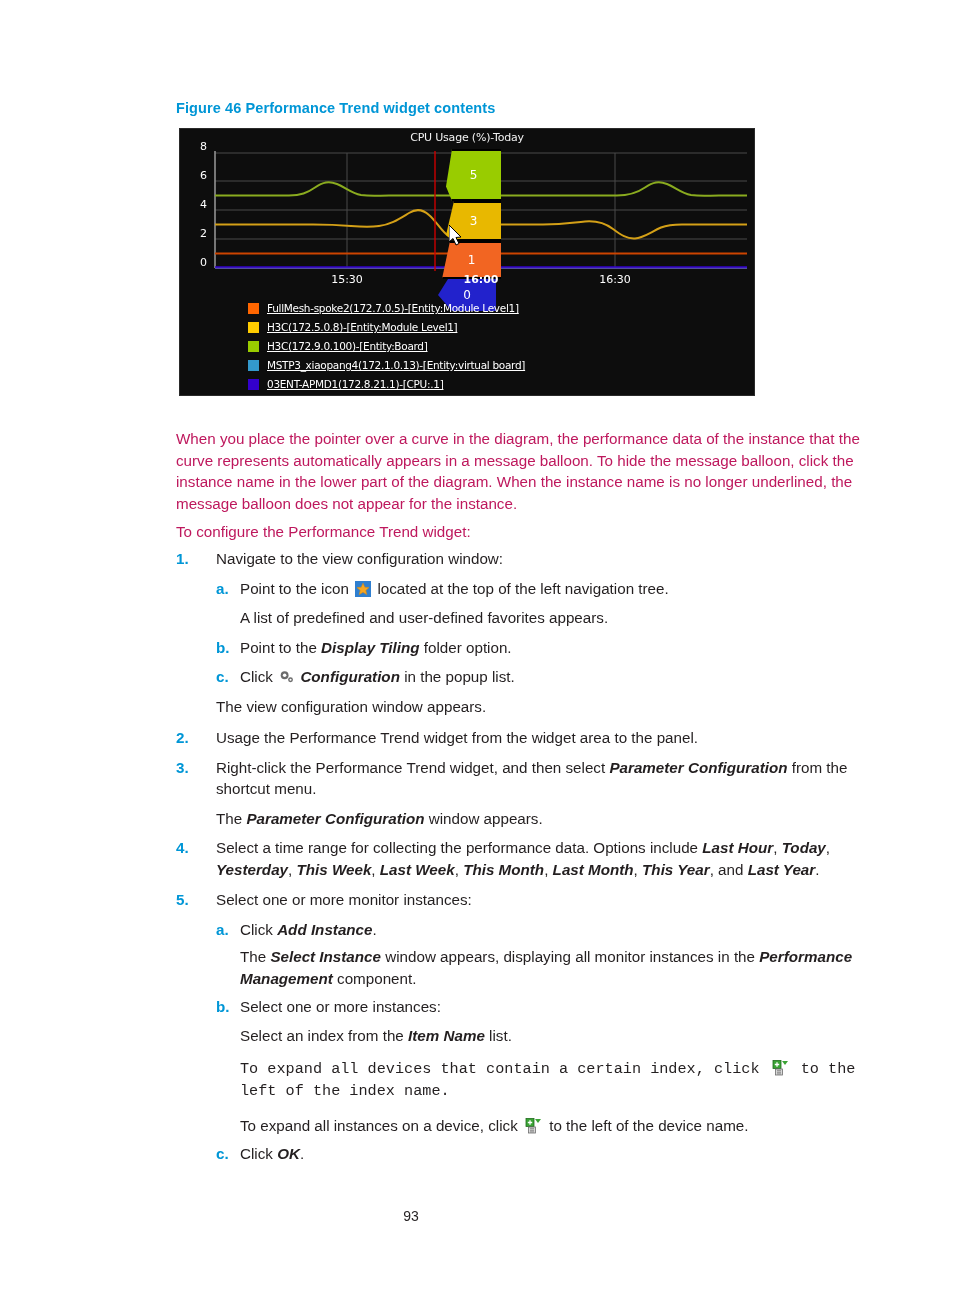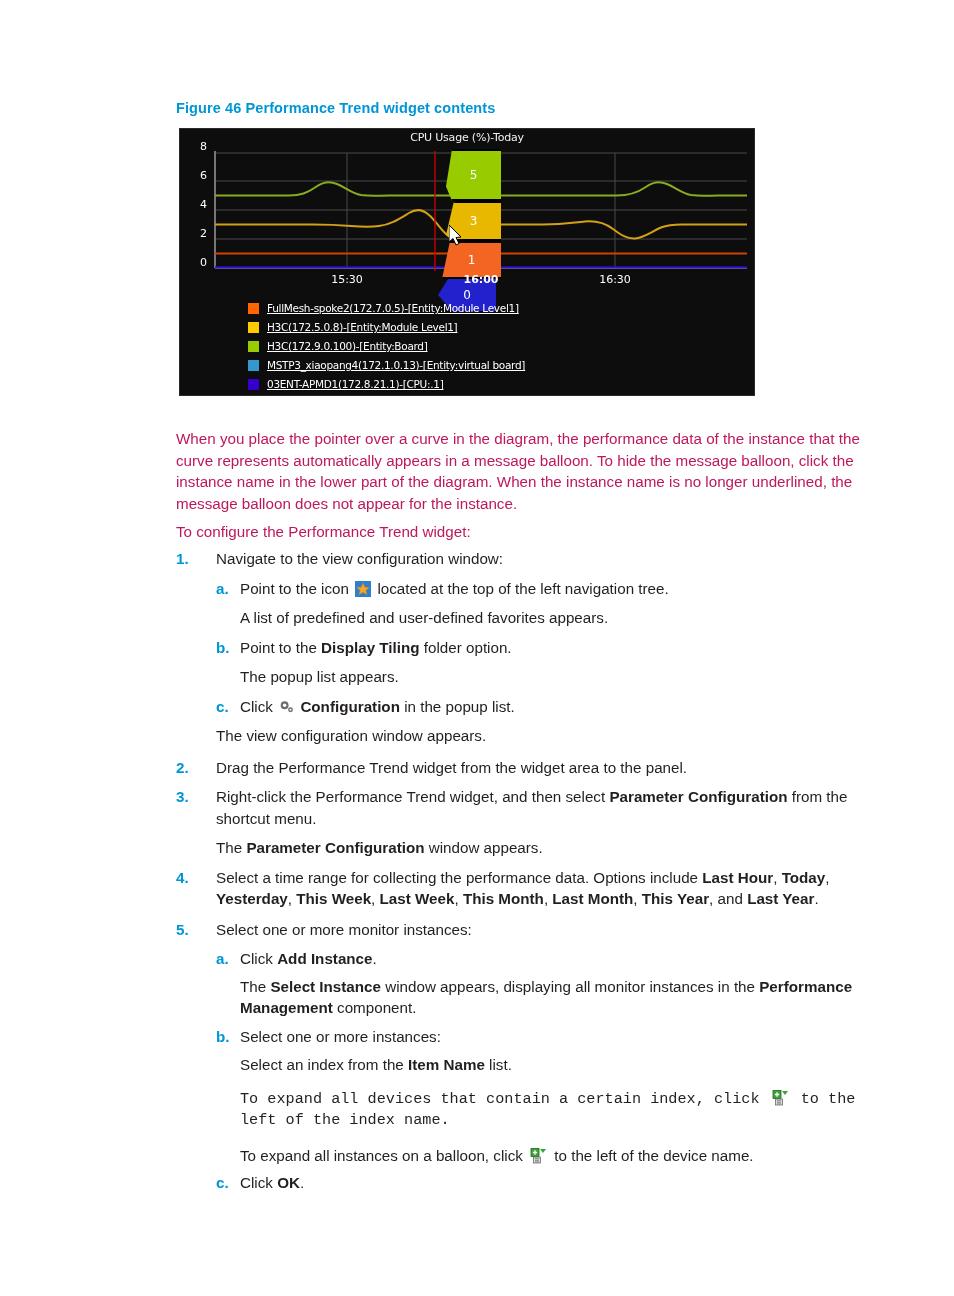--- a/index.html
+++ b/index.html
@@ -141,21 +141,21 @@
 
   
   .body-text {
     position: absolute;
     left: 160px;
     width: 716px;
     font-size: 15.2px;
     line-height: 21.5px;
     color: #be185d;
   }
-  b, .b { font-weight: bold; }
+  b, .b { font-weight: bold; font-style: italic; }
 
   .numlist { position: absolute; left: 160px; width: 716px; }
   .li {
     position: relative;
     display: flex;
     font-size: 15.2px;
     line-height: 21.5px;
   }
   .li .marker {
     color: #0096d6;
@@ -337,23 +337,20 @@
       <span class="content">A list of predefined and user-defined favorites appears.</span>
     </div>
 
     <div class="li indent1" style="margin-top:8px;">
       <span class="marker alpha">b.</span>
       <span class="content">
         <span>Point to the</span>
         <b>Display Tiling</b>
         <span>folder option.</span>
       </span>
-    </div>
-    <div class="li indent2" style="margin-top:8px;">
-      <span class="content">The popup list appears.</span>
     </div>
 
     <div class="li indent1" style="margin-top:8px;">
       <span class="marker alpha">c.</span>
       <span class="content">
         <span>Click</span>
         <svg class="icon-gear" viewBox="0 0 16 15">
           <g fill="#6b6b6b">
             <circle cx="6" cy="5.6" r="4.2"></circle>
             <circle cx="12.3" cy="10.4" r="2.6"></circle>
@@ -364,21 +361,21 @@
         <b>Configuration</b>
         <span>in the popup list.</span>
       </span>
     </div>
     <div class="li indent1" style="margin-top:8px;">
       <span class="content">The view configuration window appears.</span>
     </div>
 
     <div class="li" style="margin-top:10px;">
       <span class="marker">2.</span>
-      <span class="content">Drag the Performance Trend widget from the widget area to the panel.</span>
+      <span class="content">Usage the Performance Trend widget from the widget area to the panel.</span>
     </div>
 
     <div class="li" style="margin-top:8px;">
       <span class="marker">3.</span>
       <span class="content">
         <span>Right-click the Performance Trend widget, and then select</span>
         <b>Parameter Configuration</b>
         <span>from the shortcut menu.</span>
       </span>
     </div>
@@ -448,21 +445,21 @@
           <path d="M5,3.3 L5,7.7 M2.8,5.5 L7.2,5.5" stroke="#ffffff" stroke-width="1.3"></path>
           <polygon points="10,2 16,2 13,6" fill="#3aa335"></polygon>
           <rect x="3.5" y="10" width="7" height="6" fill="#d9d9d9" stroke="#6b6b6b" stroke-width="0.8"></rect>
           <path d="M5,11.7 L9,11.7 M5,13.3 L9,13.3 M5,14.9 L9,14.9" stroke="#6b6b6b" stroke-width="0.7"></path>
         </svg>
         <span>to the left of the index name.</span>
       </span>
     </div>
     <div class="li indent2" style="margin-top:13px;">
       <span class="content">
-        <span>To expand all instances on a balloon, click</span>
+        <span>To expand all instances on a device, click</span>
         <svg class="icon-expand" viewBox="0 0 17 18">
           <rect x="1" y="1.5" width="8" height="8" fill="#3aa335" stroke="#1f6b1d" stroke-width="0.8"></rect>
           <path d="M5,3.3 L5,7.7 M2.8,5.5 L7.2,5.5" stroke="#ffffff" stroke-width="1.3"></path>
           <polygon points="10,2 16,2 13,6" fill="#3aa335"></polygon>
           <rect x="3.5" y="10" width="7" height="6" fill="#d9d9d9" stroke="#6b6b6b" stroke-width="0.8"></rect>
           <path d="M5,11.7 L9,11.7 M5,13.3 L9,13.3 M5,14.9 L9,14.9" stroke="#6b6b6b" stroke-width="0.7"></path>
         </svg>
         <span>to the left of the device name.</span>
       </span>
     </div>
@@ -470,14 +467,15 @@
     <div class="li indent1" style="margin-top:6px;">
       <span class="marker alpha">c.</span>
       <span class="content">
         <span>Click</span>
         <b>OK</b><span>.</span>
       </span>
     </div>
 
   </div>
 
+  <div class="page-number">93</div>
 
 </div>
 
 </body></html>

